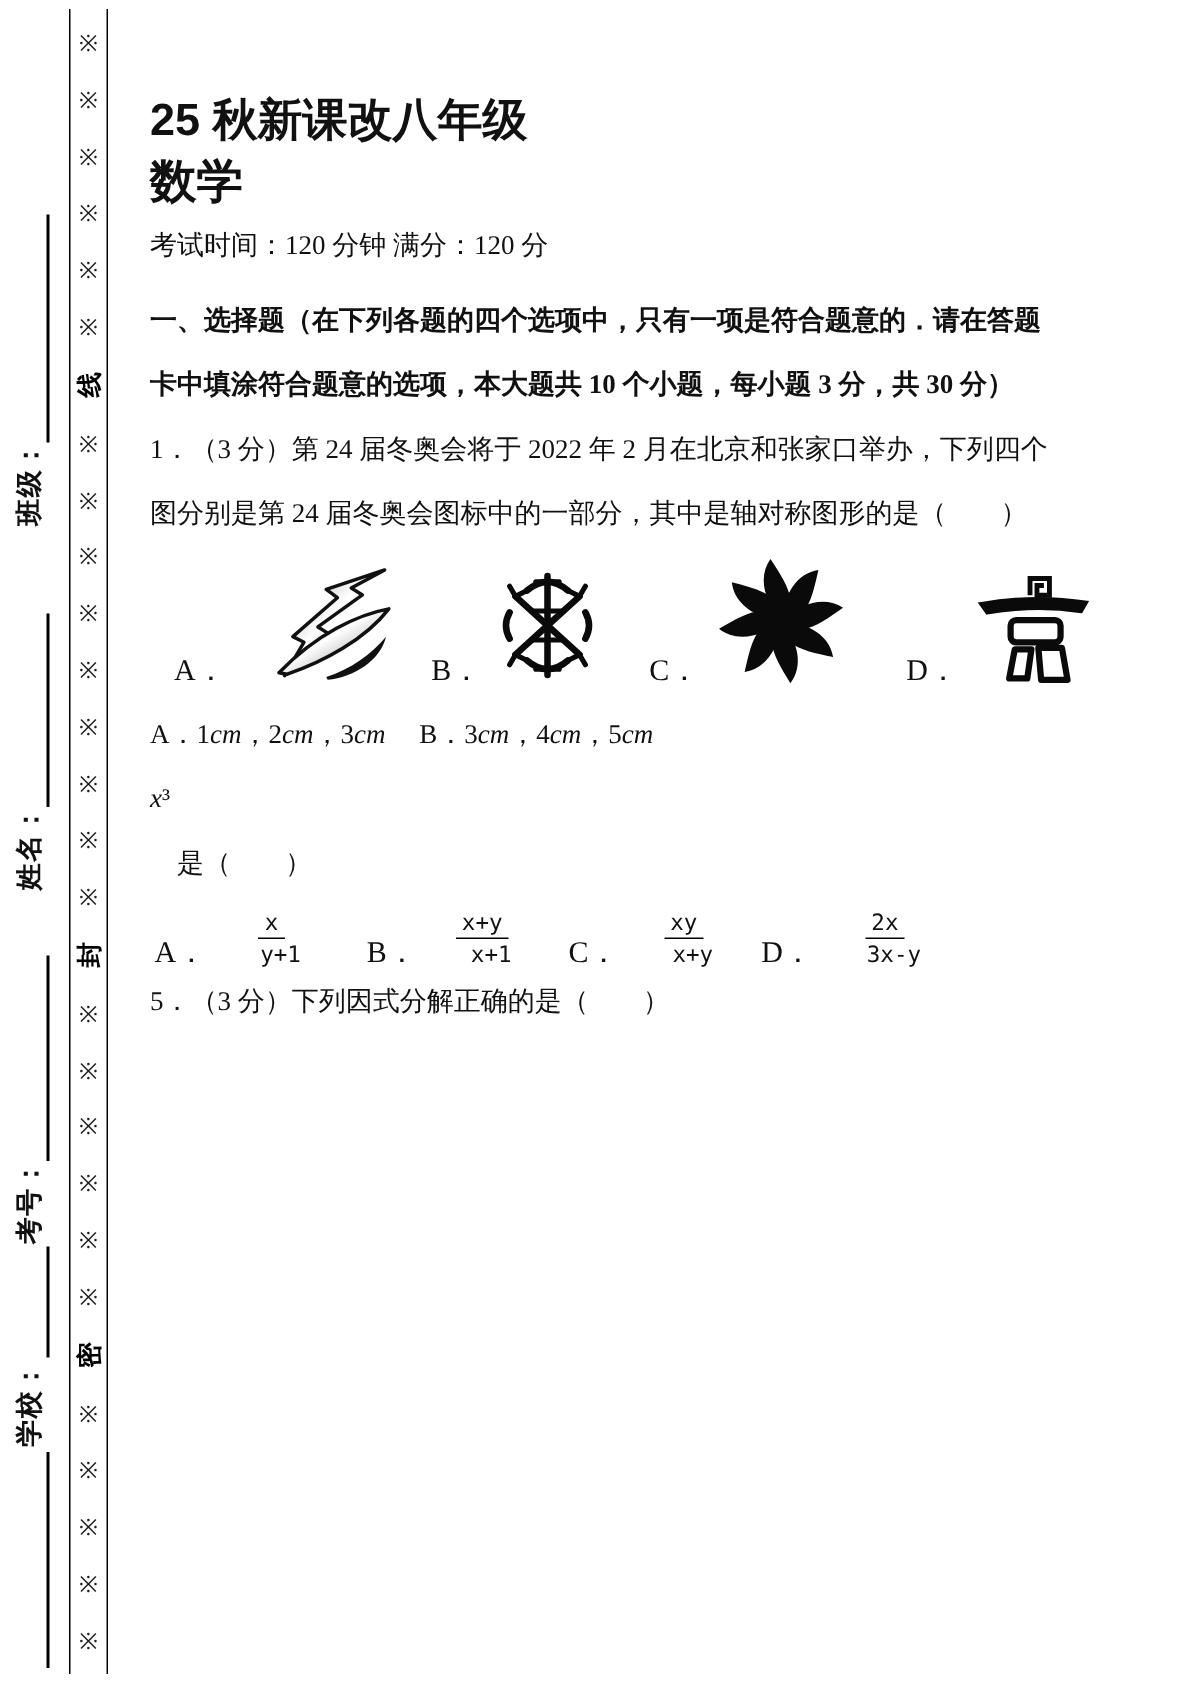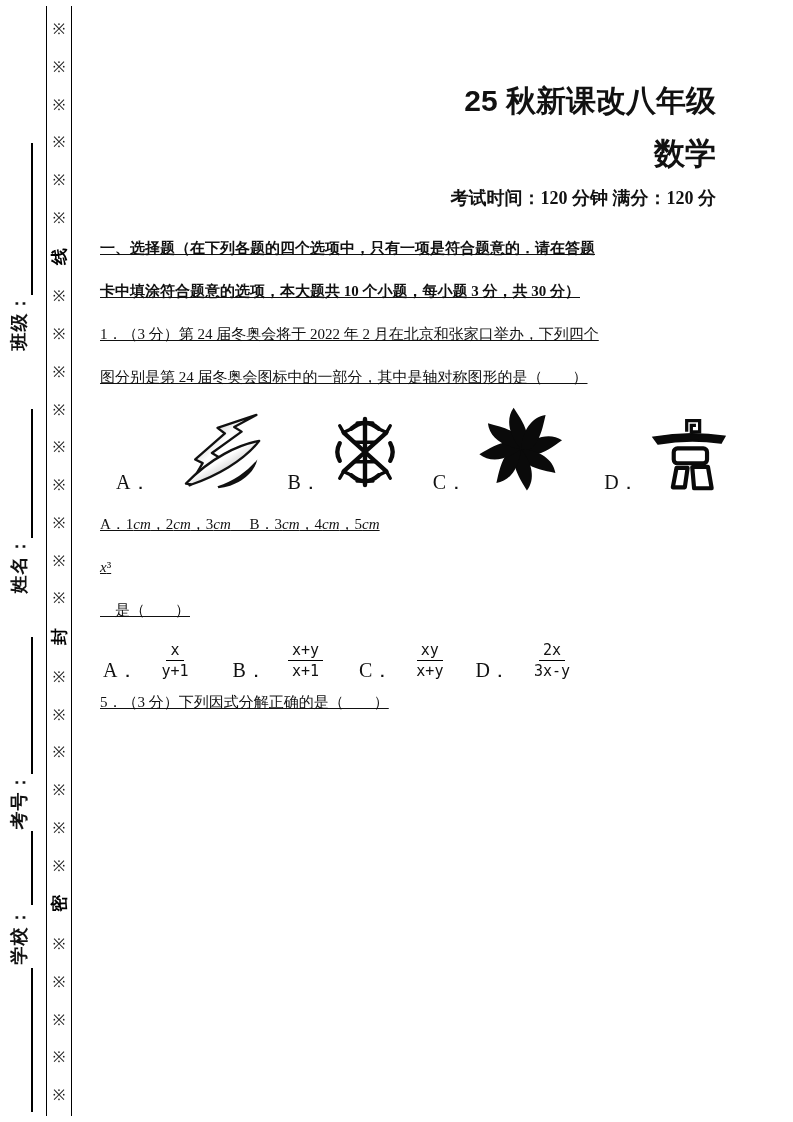--- a/index.html
+++ b/index.html
@@ -8,39 +8,39 @@
   .left-margin{position:absolute;left:0;top:0;width:100px;height:1122px;}
   .vlabel{position:absolute;width:84px;height:22px;line-height:22px;text-align:center;
           font-weight:bold;font-size:18px;transform:rotate(-90deg);letter-spacing:1px;}
   .vline{position:absolute;left:31px;width:2px;background:#000;}
   .seal-strip{position:absolute;left:46px;top:6px;width:26px;height:1110px;
               border-left:1.5px solid #000;border-right:1.5px solid #000;box-sizing:border-box;}
   .marks{height:100%;display:flex;flex-direction:column;justify-content:space-between;
          align-items:center;padding:12px 0;box-sizing:border-box;font-size:15px;color:#1a1a1a;}
   .seal-char{transform:rotate(-90deg);font-weight:bold;font-size:17px;color:#000;}
   .content{position:absolute;left:100px;top:0;width:670px;}
-  .header{width:616px;text-align:right;padding-top:84px;}
+  .header{width:616px;text-align:left;padding-top:64px;}
   .t1{font-size:30px;font-weight:bold;line-height:33px;font-family:"Liberation Sans","DejaVu Sans",sans-serif;}
   .t2{font-size:32px;font-weight:bold;line-height:36px;margin-top:13px;font-family:"Liberation Sans","DejaVu Sans",sans-serif;}
-  .t3{font-size:31px;font-weight:bold;line-height:34px;margin-top:22px;font-family:Liberation Mono, monospace;}
-  .info{font-size:18px;font-weight:bold;line-height:19px;margin-top:16px;}
+  .t3{font-size:31px;font-weight:bold;line-height:34px;margin-top:7px;font-family:Liberation Sans, sans-serif;}
+  .info{font-size:18px;font-weight:normal;line-height:19px;margin-top:16px;}
   .body-text{margin-top:19px;}
-  .bline{line-height:43px;font-size:15px;white-space:pre-wrap;text-decoration:underline;}
+  .bline{line-height:43px;font-size:18px;white-space:pre-wrap;}
   .bold{font-weight:bold;}
   .fig-row{height:104px;display:flex;align-items:flex-end;padding:0 0 10px 16px;box-sizing:border-box;}
   .fig-item{display:flex;align-items:flex-end;}
   .fig-label{font-size:20px;margin-right:10px;line-height:22px;}
   .fig-item svg{display:block;margin-bottom:2px;}
   .frac-row{height:49px;display:flex;align-items:flex-end;padding-left:3px;}
   .frac-group{display:flex;align-items:flex-end;}
   .frac{display:inline-flex;flex-direction:column;align-items:center;
         font-family:"DejaVu Sans Mono","Liberation Mono",monospace;font-size:15px;
         line-height:1.2;margin:0 0 1px 12px;}
   .frac .num{padding:0 4px 1px;border-bottom:1.5px solid #000;}
-  .frac .den{padding:1px 2px 0;}
+  .frac .den{padding:1px 2px 0;margin-left:12px;}
   i{font-style:italic;}
 </style>
 </head>
 <body>
 
 <div class="left-margin">
   <div class="vline" style="top:143px;height:152px;"></div>
   <div class="vlabel" style="left:-23px;top:311px;">班级：</div>
   <div class="vline" style="top:409px;height:129px;"></div>
   <div class="vlabel" style="left:-23px;top:554px;">姓名：</div>

